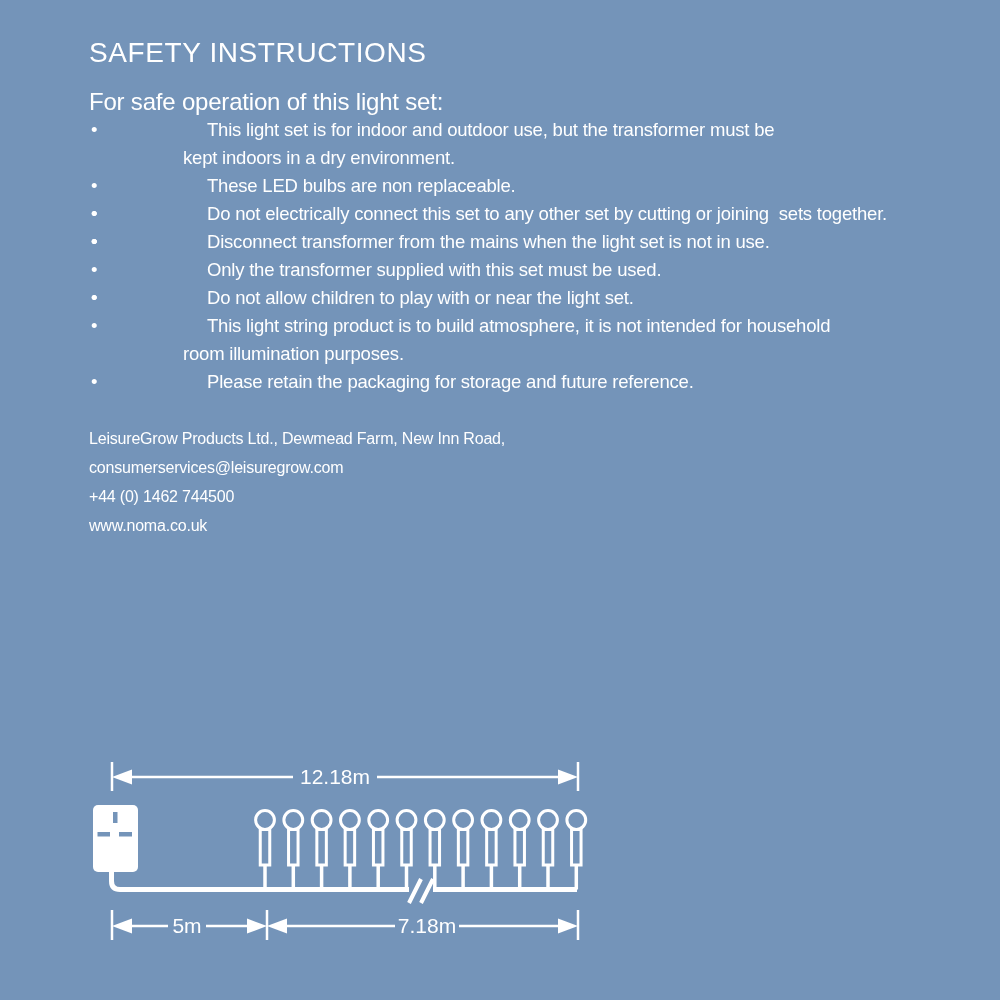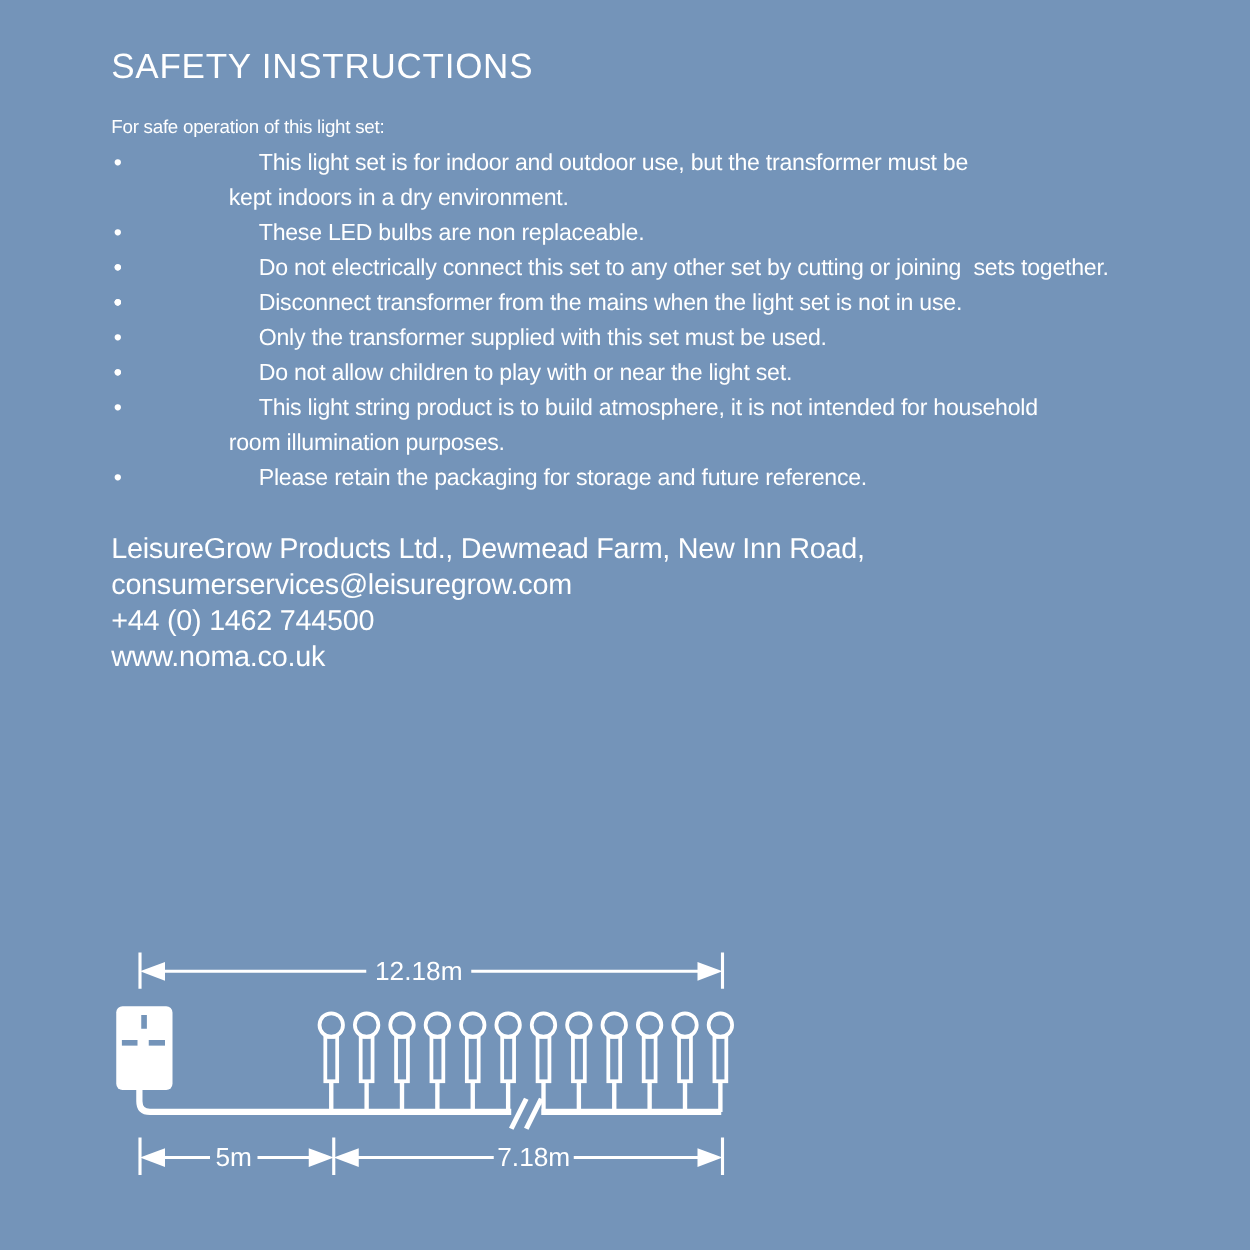--- a/index.html
+++ b/index.html
@@ -20,21 +20,21 @@
   }
   .page-title {
     margin: 0 0 20px 0;
     font-size: 28px;
     line-height: 30px;
     font-weight: 400;
     letter-spacing: 0.6px;
     color: #ffffff;
   }
   .intro {
-    font-size: 15px;
+    font-size: 24px;
     line-height: 28px;
     letter-spacing: -0.2px;
   }
   ul.safety-list {
     list-style: none;
     margin: 0;
     padding: 0;
   }
   ul.safety-list li {
     position: relative;
@@ -49,21 +49,21 @@
     top: 0;
     font-size: 18.5px;
     line-height: 28px;
   }
   ul.safety-list .item-text {
     white-space: pre-wrap;
     margin-left: 24px;
   }
   .contact-block {
     margin-top: 28px;
-    font-size: 23px;
+    font-size: 16px;
     line-height: 29px;
     letter-spacing: -0.2px;
   }
   .diagram {
     position: absolute;
     left: 80px;
     top: 748px;
   }
   .diagram text {
     fill: #ffffff;

